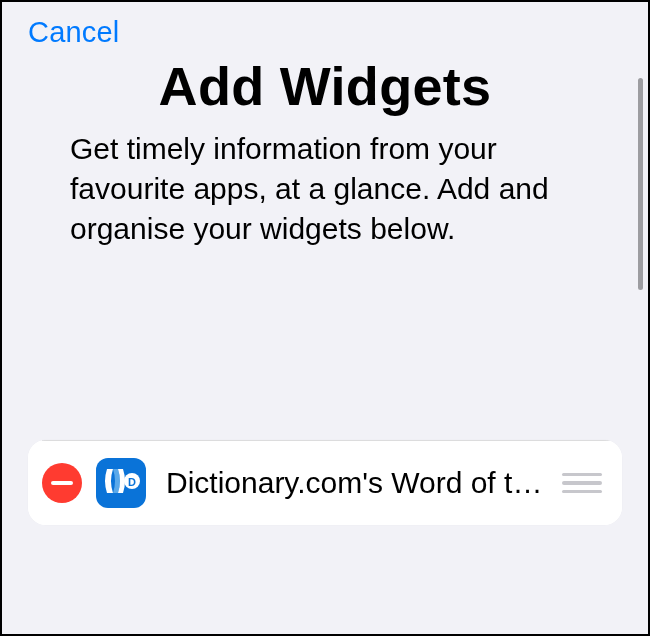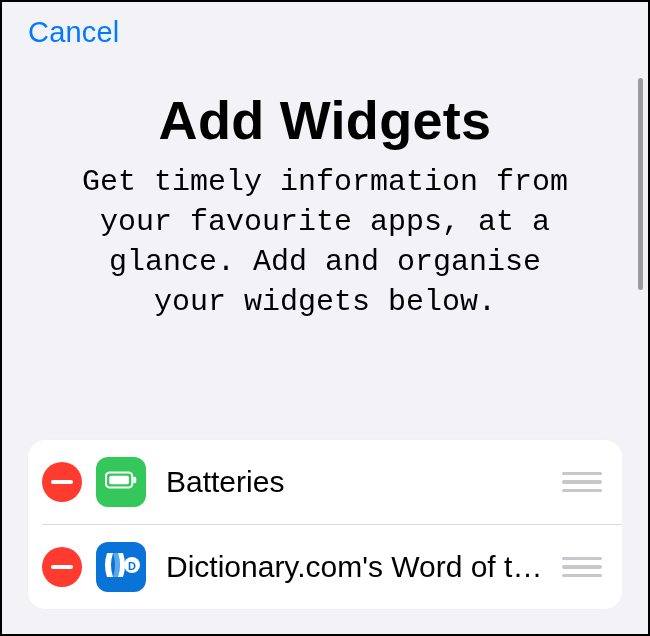--- a/index.html
+++ b/index.html
@@ -26,37 +26,35 @@
     font-size: 29px;
     color: #007aff;
     letter-spacing: 0.2px;
     -webkit-font-smoothing: antialiased;
     cursor: pointer;
   }
   .nav-done { font-weight: 600; }
 
   .hdr {
     text-align: center;
-    margin-top: 34px;
     padding: 0 40px;
   }
   .hdr-title {
     font-size: 54px;
     font-weight: 700;
     color: #000;
     letter-spacing: 0.3px;
   }
   .hdr-sub {
     font-size: 30px;
     line-height: 1.33;
     color: #000;
     margin-top: 12px;
-    text-align: center;
+    text-align: left;
     padding: 0 28px;
-    font-family: Liberation Mono, monospace;
   }
 
   .list {
     position: absolute;
     left: 26px;
     right: 26px;
     top: 438px;
     background: #fff;
     border-radius: 18px;
     overflow: hidden;
@@ -150,40 +148,20 @@
     <div class="nav-btn">Cancel</div>
   </div>
 
   <div class="hdr">
     <div class="hdr-title">Add Widgets</div>
     <div class="hdr-sub">Get timely information from your favourite apps, at a glance. Add and organise your widgets below.</div>
   </div>
 
   <div class="list">
 
-    <div class="row">
-      <div class="remove-btn">
-        <span></span>
-      </div>
-      <div class="app-icon icon-batteries">
-        <span>
-          <svg width="32" height="18" viewBox="0 0 34 18">
-            <rect x="1" y="1" width="28" height="16" rx="4" ry="4" fill="none" stroke="#ffffff" stroke-width="2.2"></rect>
-            <rect x="4.5" y="4.5" width="21" height="9" rx="2" fill="#ffffff"></rect>
-            <rect x="30" y="5.5" width="3.2" height="7" rx="1.6" fill="#ffffff"></rect>
-          </svg>
-        </span>
-      </div>
-      <div class="row-title">Batteries</div>
-      <div class="drag">
-        <span>
-          <div class="bar"></div><div class="bar"></div><div class="bar"></div>
-        </span>
-      </div>
-    </div>
 
     <div class="sep"></div>
 
     <div class="row">
       <div class="remove-btn">
         <span></span>
       </div>
       <div class="app-icon icon-dictionary">
         <span>
           <svg width="44" height="44" viewBox="0 0 44 44">

